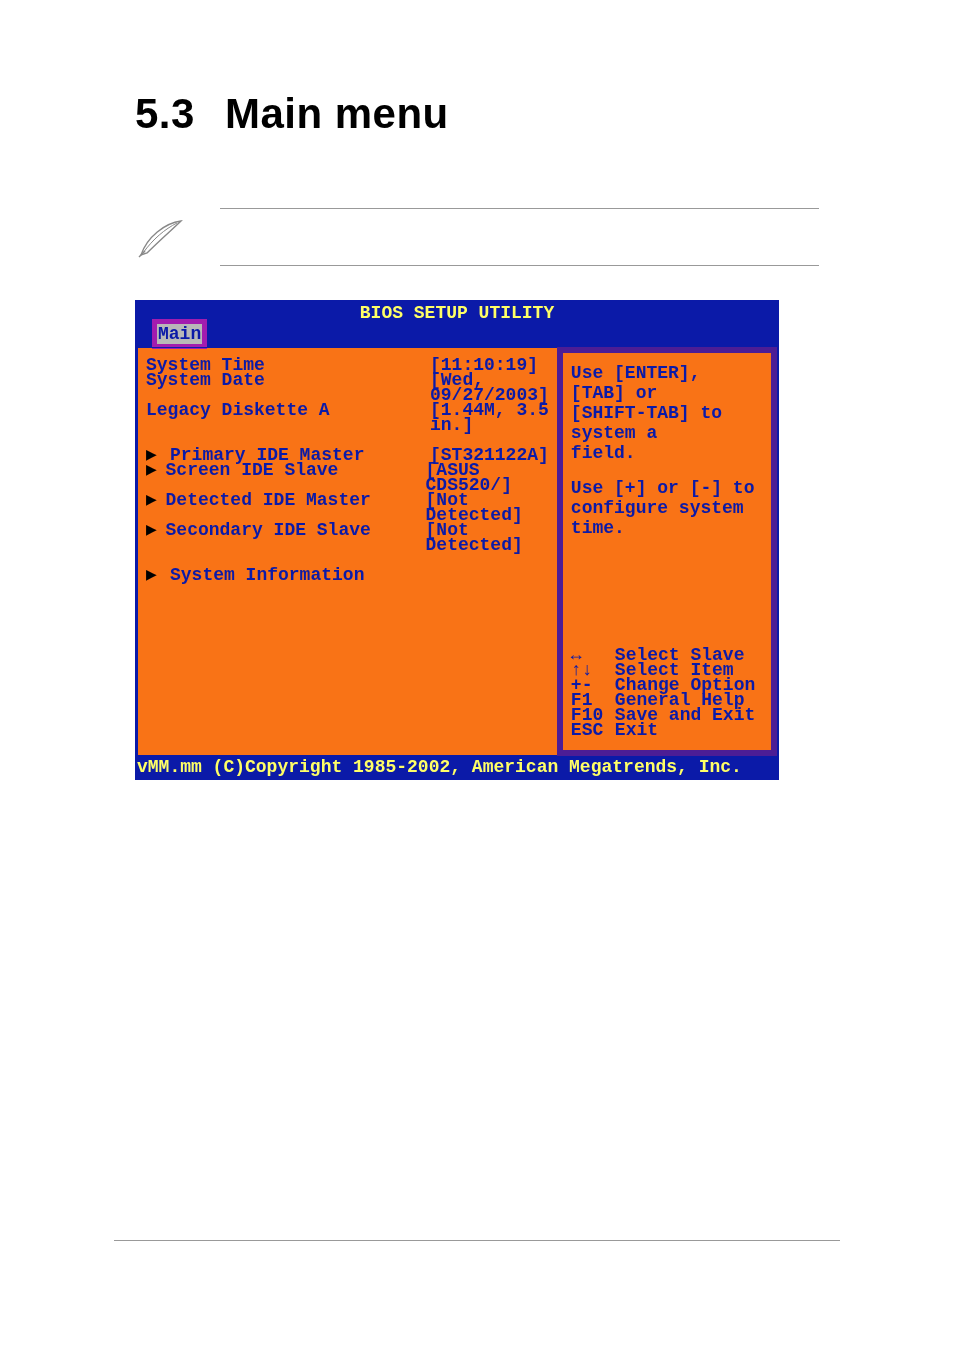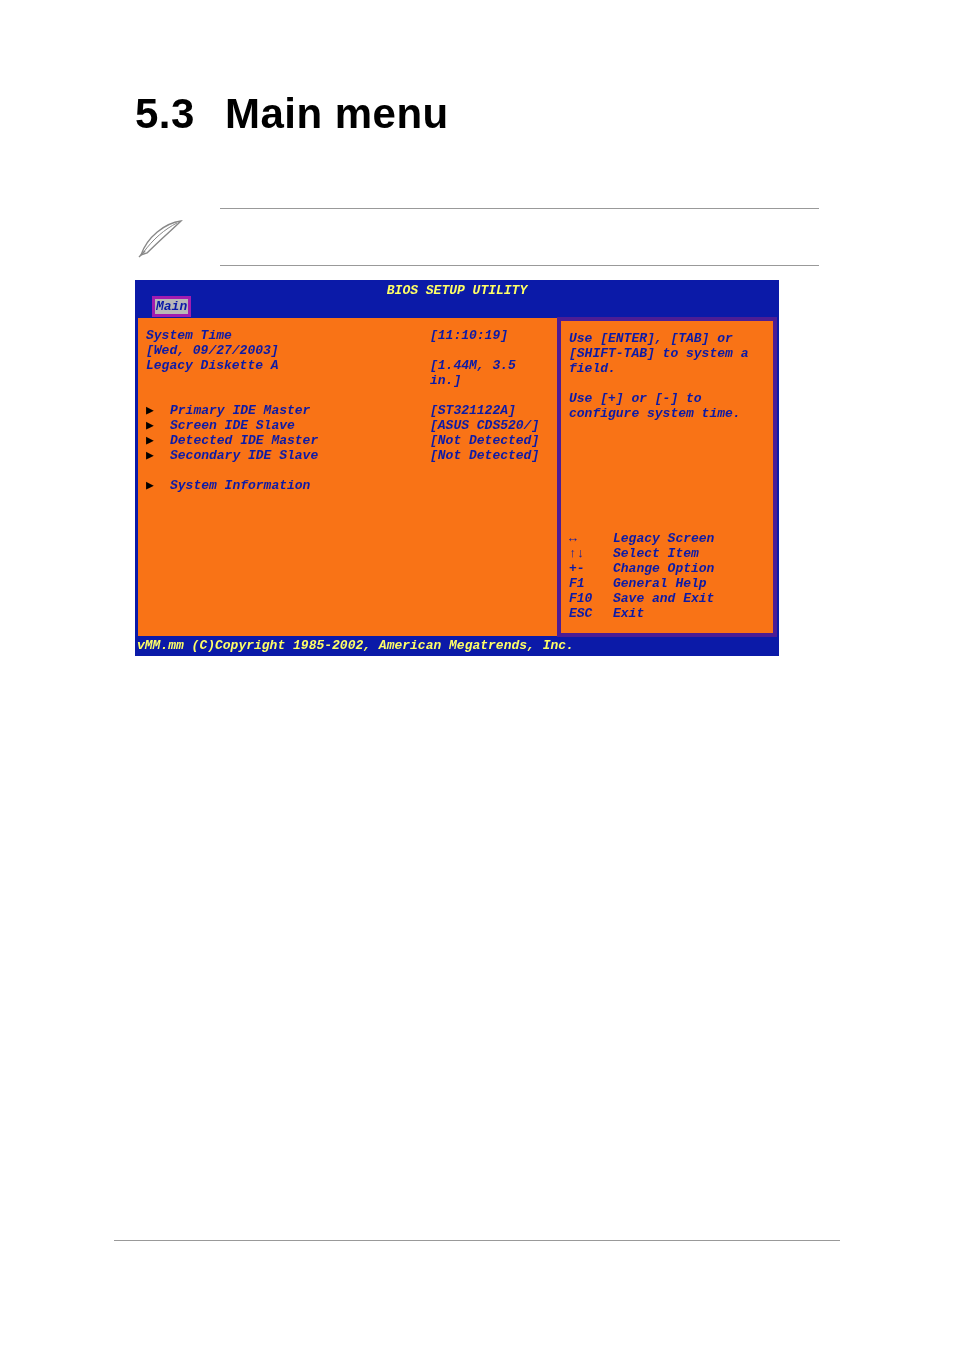--- a/index.html
+++ b/index.html
@@ -36,60 +36,59 @@
     position: relative;
   }
   .quill {
     position: absolute;
     left: -85px;
     top: 8px;
     color: #777;
   }
   
   .bios {
-    margin-top: 14px;
+    margin-top: 34px;
     width: 640px;
     font-family: "Courier New", monospace;
-    font-size: 13px;
+    font-size: 18px;
     border: 2px solid #0b1aa8;
-    font-style: italic;
   }
   .bios-title {
     background: #0b1aa8;
     color: #ffff66;
     text-align: center;
     font-weight: bold;
     padding: 1px 0;
   }
   .bios-tabbar {
     background: #0b1aa8;
     padding: 0 15px 3px 15px;
   }
   .bios-tab {
     background: #b8b8b8;
     color: #0b1aa8;
     font-weight: bold;
     padding: 0 1px;
-    border: 3px solid #a21caf;
+    border: 5px solid #a21caf;
   }
   .bios-body {
     display: flex;
     background: #f97316;
   }
   .bios-left {
     flex: 1;
     border: 1px solid #0b1aa8;
     border-right: none;
     padding: 10px 8px 120px 8px;
     color: #0b1aa8;
     font-weight: bold;
   }
   .bios-right {
     width: 196px;
-    border: 4px solid #4c1d95;
+    border: 6px solid #4c1d95;
     padding: 10px 8px 12px 8px;
     color: #0b1aa8;
     font-weight: bold;
   }
   .bios-row {
     display: flex;
   }
   .bios-arrow {
     width: 24px;
     color: #000;
@@ -157,20 +156,21 @@
     <div class="bios-tabbar">
       <span class="bios-tab">Main</span>
     </div>
     <div class="bios-body">
       <div class="bios-left">
         <div class="bios-row">
           <span class="bios-label-noar">System Time</span>
           <span class="bios-value">[11:10:19]</span>
         </div>
         <div class="bios-row">
+          <span class="bios-label-noar">System Date</span>
           <span class="bios-value">[Wed, 09/27/2003]</span>
         </div>
         <div class="bios-row">
           <span class="bios-label-noar">Legacy Diskette A</span>
           <span class="bios-value">[1.44M, 3.5 in.]</span>
         </div>
         <div class="spacer"></div>
         <div class="bios-row">
           <span class="bios-arrow">▶</span>
           <span class="bios-label">Primary IDE Master</span>
@@ -202,21 +202,21 @@
           <div>Use [ENTER], [TAB] or</div>
           <div>[SHIFT-TAB] to system a</div>
           <div>field.</div>
           <div class="spacer"></div>
           <div>Use [+] or [-] to</div>
           <div>configure system time.</div>
         </div>
         <div class="nav-block">
           <div class="nav-row">
               <span class="nav-key">↔</span>
-              <span class="nav-label">Legacy Screen</span>
+              <span class="nav-label">Select Slave</span>
             </div>
           <div class="nav-row">
               <span class="nav-key">↑↓</span>
               <span class="nav-label">Select Item</span>
             </div>
           <div class="nav-row">
               <span class="nav-key">+-</span>
               <span class="nav-label">Change Option</span>
             </div>
           <div class="nav-row">

